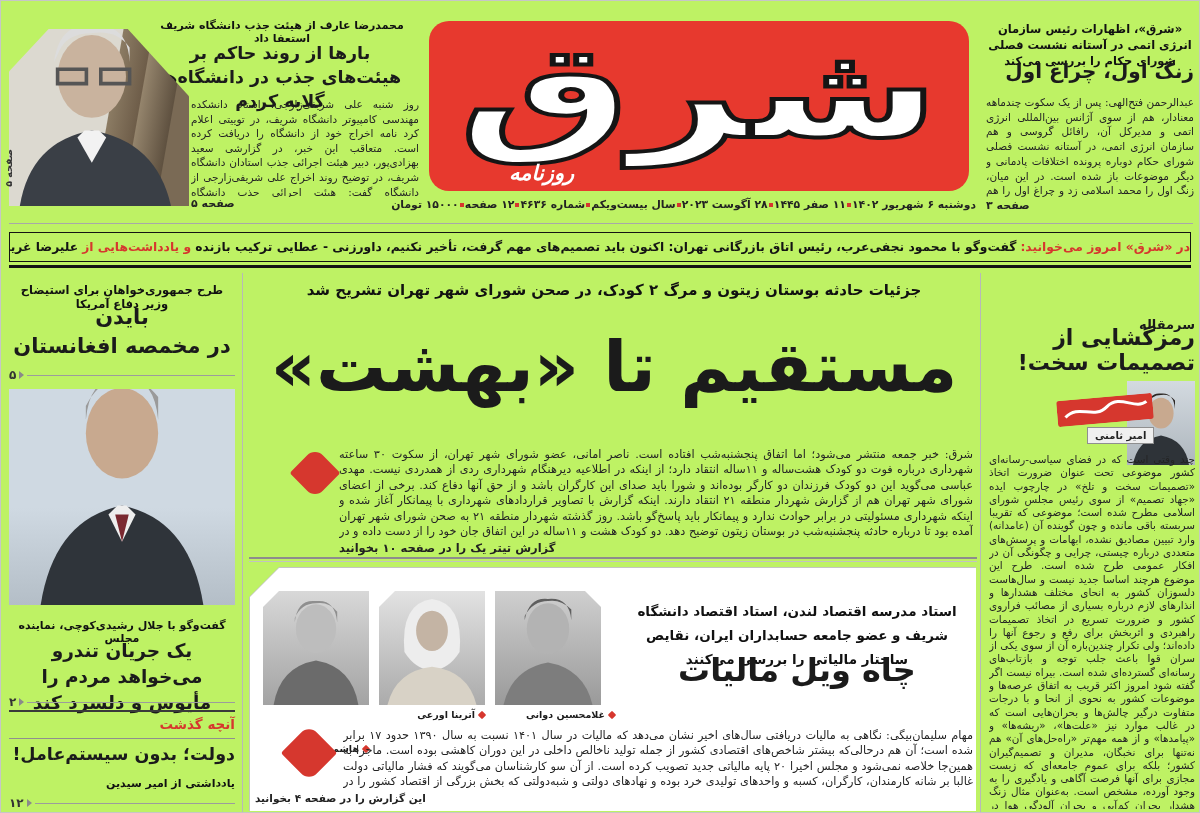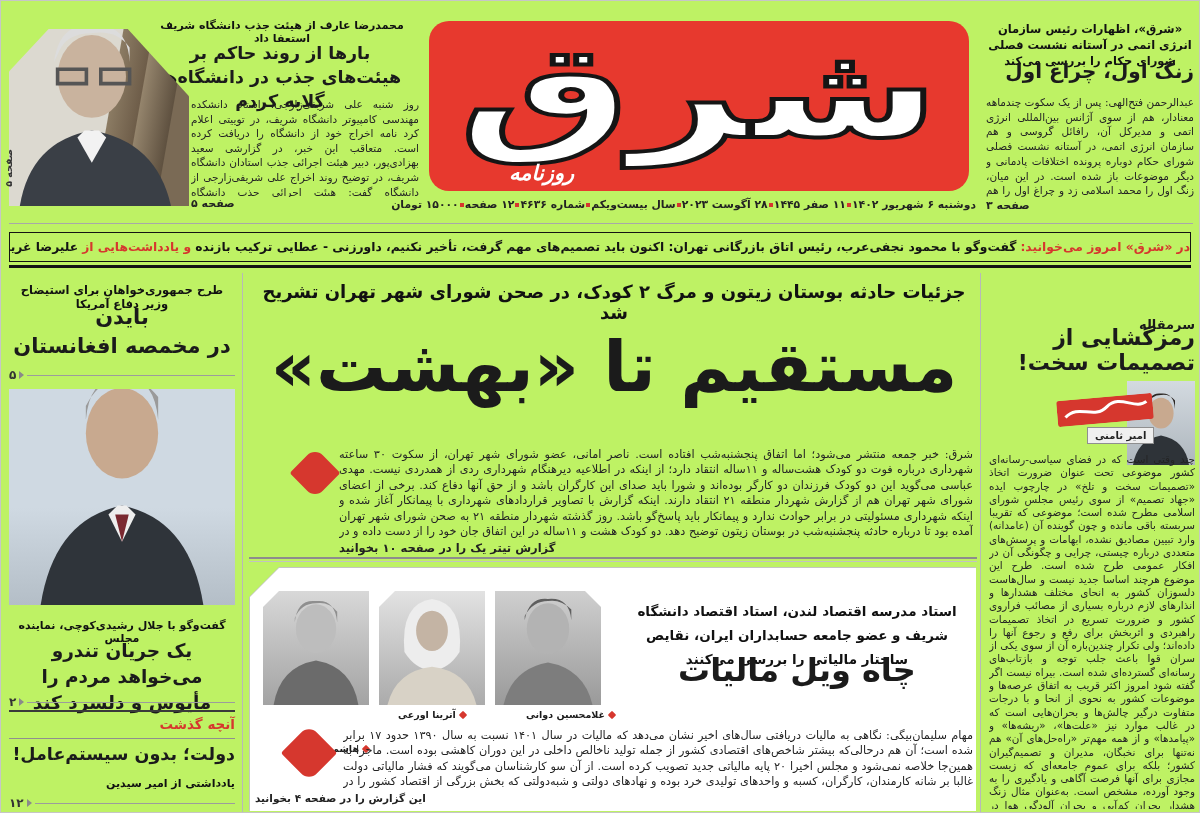--- a/index.html
+++ b/index.html
@@ -88,21 +88,21 @@
     <span class="red">در «شرق» امروز می‌خوانید:</span>
     <span class="blk"> گفت‌وگو با محمود نجفی‌عرب، رئیس اتاق بازرگانی تهران: اکنون باید تصمیم‌های مهم گرفت، تأخیر نکنیم، داورزنی - عطایی ترکیب بازنده </span>
     <span class="red">و یادداشت‌هایی از</span>
     <span class="blk"> علیرضا غریب‌دوست، مژگان جمشیدی</span>
   </div>
   <div class="rule" style="left:8px;top:264px;width:1182px;height:3px;background:#141414;"></div>
 
   <div class="rule" style="left:241px;top:272px;width:1px;height:539px;"></div>
   <div class="rule" style="left:979px;top:272px;width:1px;height:539px;"></div>
 
-  <div class="abs kick" style="left:250px;top:280px;width:726px;font-size:18px;text-align:center;">جزئیات حادثه بوستان زیتون و مرگ ۲ کودک، در صحن شورای شهر تهران تشریح شد</div>
+  <div class="abs kick" style="left:250px;top:280px;width:726px;font-size:15px;text-align:center;">جزئیات حادثه بوستان زیتون و مرگ ۲ کودک، در صحن شورای شهر تهران تشریح شد</div>
   <div class="abs" style="left:250px;top:298px;width:726px;height:136px;font-size:70px;line-height:136px;font-weight:700;text-align:center;">مستقیم تا «بهشت»</div>
   <div class="diamond" style="left:296px;top:454px;width:36px;height:36px;"></div>
   <div class="abs jtxt" style="left:338px;top:446px;width:634px;height:92px;font-size:11.3px;line-height:15.4px;">شرق: خبر جمعه منتشر می‌شود؛ اما اتفاق پنجشنبه‌شب افتاده است. ناصر امانی، عضو شورای شهر تهران، از سکوت ۳۰ ساعته شهرداری درباره فوت دو کودک هشت‌ساله و ۱۱ساله انتقاد دارد؛ از اینکه در اطلاعیه دیرهنگام شهرداری ردی از همدردی نیست. مهدی عباسی می‌گوید این دو کودک فرزندان دو کارگر بوده‌اند و شورا باید صدای این کارگران باشد و از حق آنها دفاع کند. برخی از اعضای شورای شهر تهران هم از گزارش شهردار منطقه ۲۱ انتقاد دارند. اینکه گزارش با تصاویر قراردادهای شهرداری با پیمانکار آغاز شده و اینکه شهرداری مسئولیتی در برابر حوادث ندارد و پیمانکار باید پاسخ‌گو باشد. روز گذشته شهردار منطقه ۲۱ به صحن شورای شهر تهران آمده بود تا درباره حادثه پنجشنبه‌شب در بوستان زیتون توضیح دهد. دو کودک هشت و ۱۱ساله در این اتفاق جان خود را از دست داده و در مخزن آبِ ذخیره غرق شده‌اند. محمدرضا پوریافر درباره سقوط دو کودک در حوضچه‌ای در بوستان زیتون، می‌گوید: بوستان زیتون در وردآورد و در سال ۱۳۹۵ افتتاح شده و مخزن موجود در آن ۲۰ در ۲۰ متر وسعت دارد و عمق آن چهار متر است که نیمی از آن آب داشته است. ارتفاع فنس دور این مخزن ۲.۵ متر است. پیمانکار طبق پیمان سال ۱۴۰۲ و مفاد این پیمان مسئولیت نگهداری از بوستان و مخزن موجود در آن را دارد و طبق تبصره چهار ماده سه این پیمان، هرگونه مسئولیت حوادث در این بوستان برعهده پیمانکار است و هیچ‌گونه مسئولیتی برعهده کارفرما نیست.</div>
   <div class="abs pgref" style="left:338px;top:540px;font-size:11.5px;">گزارش تیتر یک را در صفحه ۱۰ بخوانید</div>
   <div class="rule" style="left:248px;top:556px;width:728px;height:2px;background:#8d8d8d;"></div>
   <div class="rule" style="left:248px;top:560px;width:728px;height:1px;background:#c2c2c2;"></div>
 
   <div class="frame-outer" style="left:248px;top:566px;width:727px;height:244px;">
     <div class="frame-inner"></div>
   </div>
@@ -123,21 +123,21 @@
   </div>
   <div class="photo" style="left:494px;top:590px;width:106px;height:114px;clip-path:polygon(0 0,calc(100% - 16px) 0,100% 16px,100% 100%,0 100%);background:linear-gradient(180deg,#cfcfcf,#9a9a9a);">
     <svg viewBox="0 0 100 120" preserveAspectRatio="xMidYMax slice">
       <ellipse cx="50" cy="48" rx="20" ry="24" fill="#b3b3b3"></ellipse>
       <path d="M28 40 Q32 18 50 20 Q70 18 72 40 L72 30 Q62 20 50 22 Q36 22 28 36 Z" fill="#5f5f5f"></path>
       <path d="M8 120 Q16 86 50 80 Q84 86 92 120 Z" fill="#7d7d7d"></path>
     </svg>
   </div>
 
   <div class="abs" style="left:262px;top:708px;width:106px;font-size:9.5px;font-weight:700;text-align:right;margin-top:34px;"><span class="dot"></span><span>هاشم اورعی</span></div>
-  <div class="abs" style="left:378px;top:708px;width:106px;font-size:9.5px;font-weight:700;text-align:center;"><span class="dot"></span><span>آترینا اورعی</span></div>
+  <div class="abs" style="left:378px;top:708px;width:106px;font-size:9.5px;font-weight:700;text-align:right;"><span class="dot"></span><span>آترینا اورعی</span></div>
   <div class="abs" style="left:494px;top:708px;width:120px;font-size:9.5px;font-weight:700;text-align:right;"><span class="dot"></span><span>غلامحسین دوانی</span></div>
 
   <div class="abs kick" style="left:622px;top:598px;width:348px;font-size:13.5px;line-height:24px;text-align:center;">استاد مدرسه اقتصاد لندن، استاد اقتصاد دانشگاه شریف و عضو جامعه حسابداران ایران، نقایص ساختار مالیاتی را بررسی می‌کنند</div>
   <div class="abs" style="left:622px;top:650px;width:348px;font-size:32px;font-weight:700;text-align:center;">چاه ویل مالیات</div>
   <div class="diamond" style="left:288px;top:732px;width:40px;height:40px;"></div>
   <div class="abs jtxt" style="left:342px;top:727px;width:630px;height:62px;font-size:11.3px;line-height:15.4px;">مهام سلیمان‌بیگی: نگاهی به مالیات دریافتی سال‌های اخیر نشان می‌دهد که مالیات در سال ۱۴۰۱ نسبت به سال ۱۳۹۰ حدود ۱۷ برابر شده است؛ آن هم درحالی‌که بیشتر شاخص‌های اقتصادی کشور از جمله تولید ناخالص داخلی در این دوران کاهشی بوده است. ماجرا به همین‌جا خلاصه نمی‌شود و مجلس اخیرا ۲۰ پایه مالیاتی جدید تصویب کرده است. از آن سو کارشناسان می‌گویند که فشار مالیاتی دولت غالبا بر شانه کارمندان، کارگران، کسبه و واحدهای تولیدی خرد بوده و نهادهای دولتی و شبه‌دولتی که بخش بزرگی از اقتصاد کشور را در دست دارند از پرداخت مالیات معاف هستند...</div>
   <div class="abs pgref" style="left:254px;top:791px;font-size:10.5px;">این گزارش را در صفحه ۴ بخوانید</div>
 
   <div class="abs" style="left:988px;top:280px;width:206px;font-size:13px;font-weight:700;text-align:right;letter-spacing:1px;margin-top:36px;">سرمقاله</div>
   <div class="abs" style="left:988px;top:324px;width:206px;font-size:22px;font-weight:700;text-align:right;">رمزگشایی از تصمیمات سخت!</div>

